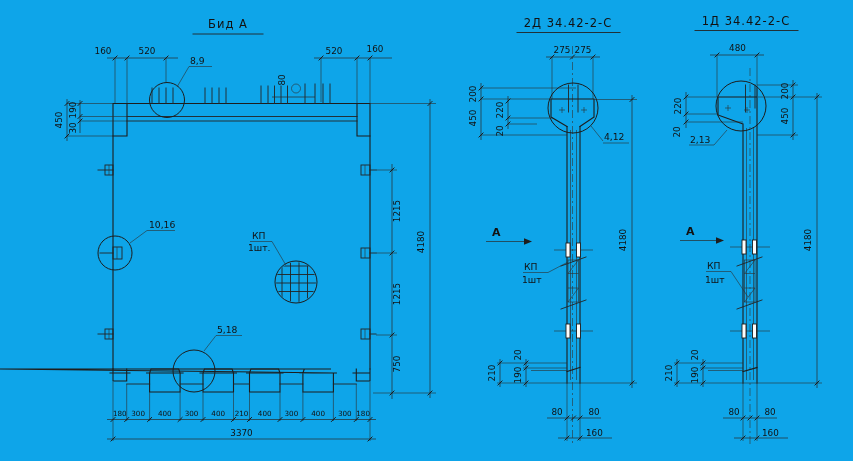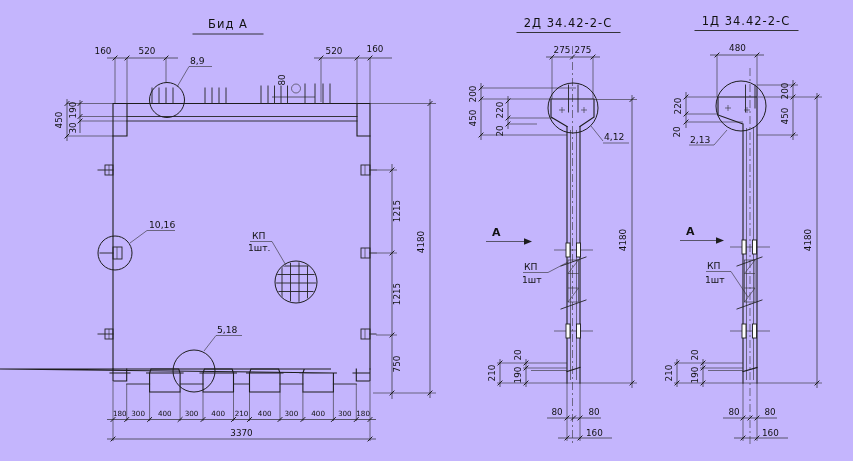--- a/index.html
+++ b/index.html
@@ -1,16 +1,16 @@
 <!DOCTYPE html>
 <html><head>
 <meta charset="utf-8">
 <style>
   html,body{margin:0;padding:0;background:#ffffff;}
-  .stage{width:853px;height:461px;background:#c4b5fd;position:relative;overflow:hidden;}
+  .stage{width:853px;height:461px;background:#0ea5e9;position:relative;overflow:hidden;}
   svg{display:block;}
   .ol{stroke:#1d1d1d;stroke-width:1.1;fill:none;stroke-linecap:square;}
   .md{stroke:#242424;stroke-width:0.9;fill:none;stroke-linecap:square;}
   .tn{stroke:#2e2e2e;stroke-width:0.6;fill:none;}
   .dm{stroke:#2a2a2a;stroke-width:0.7;fill:none;}
   .cl{stroke:#1d1d1d;stroke-width:1.0;fill:none;}
   .cc{stroke:#333;stroke-width:0.6;fill:none;stroke-dasharray:8 3 2 3;}
   .slash{stroke:#1d1d1d;stroke-width:1.0;fill:none;}
   .nut{fill:#fdfdfc;stroke:#1d1d1d;stroke-width:0.9;}
   text{fill:#121212;font-family:"DejaVu Sans",sans-serif;}

